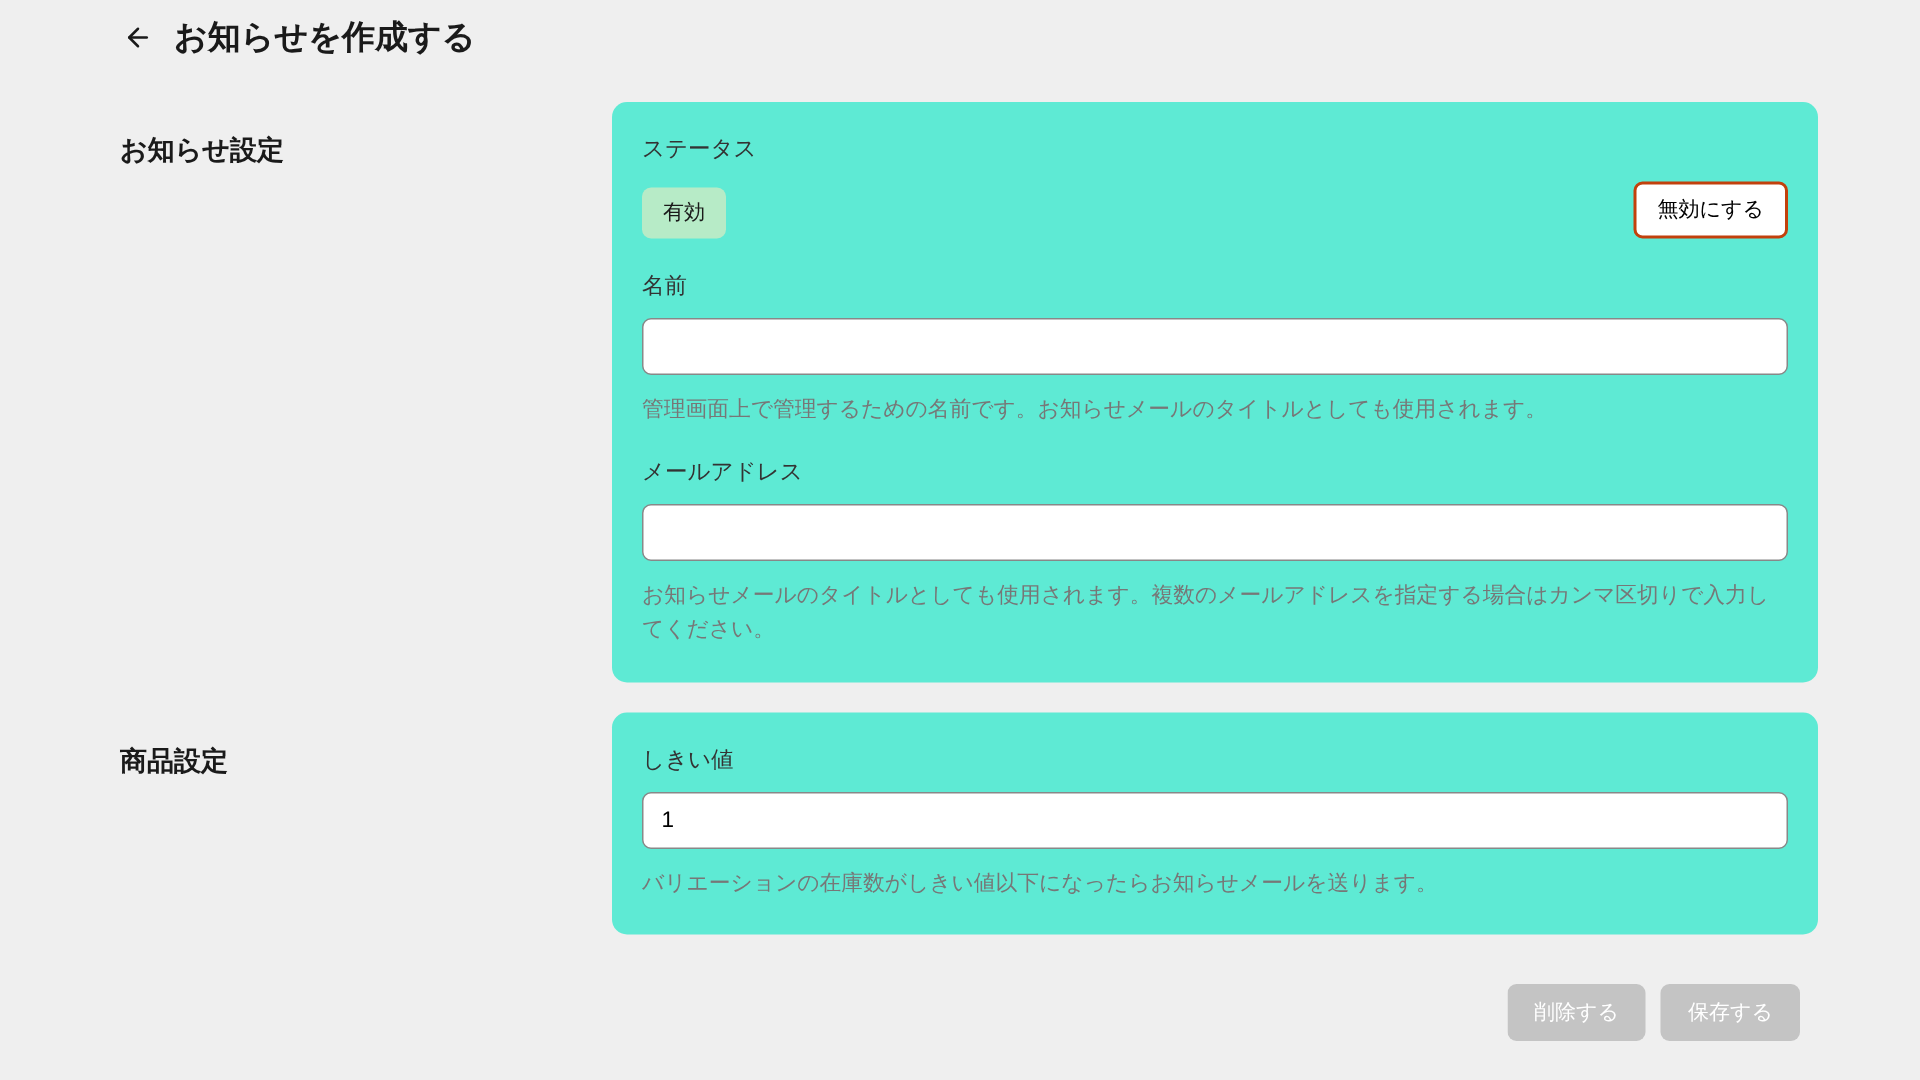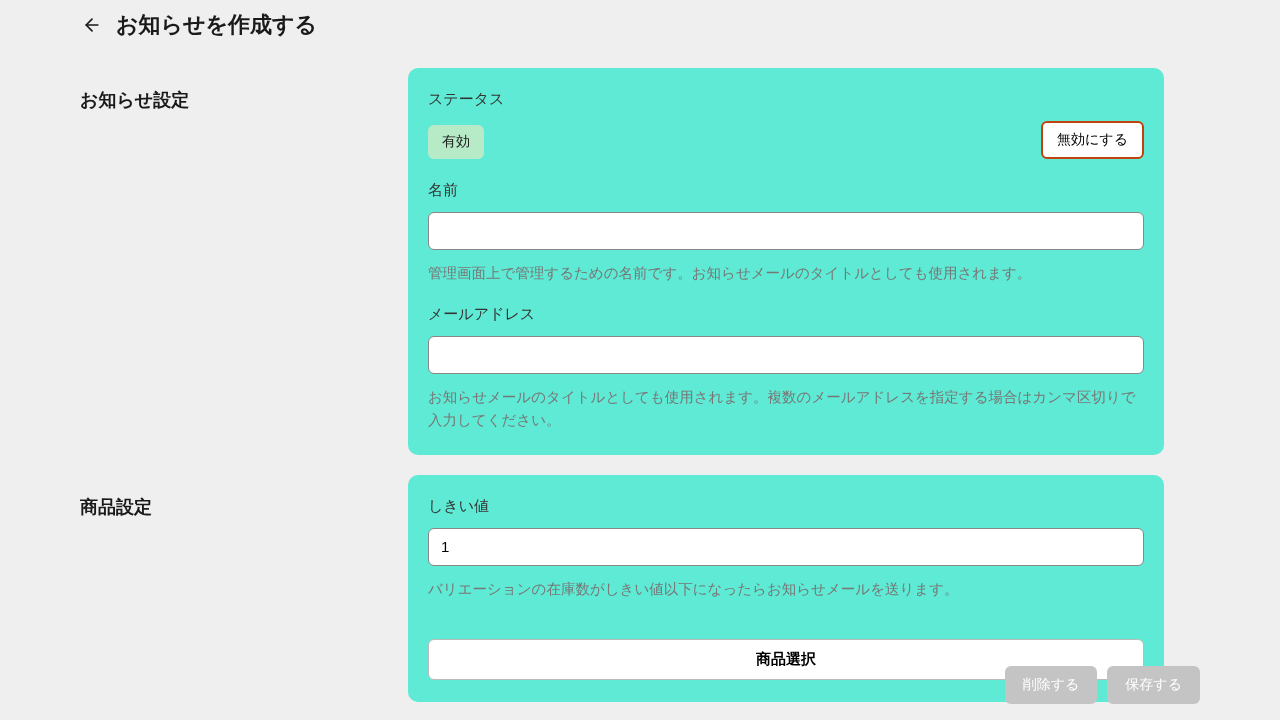--- a/index.html
+++ b/index.html
@@ -5,21 +5,21 @@
 * { box-sizing: border-box; margin: 0; padding: 0; }
 body {
   font-family: -apple-system, BlinkMacSystemFont, "Hiragino Sans", "Hiragino Kaku Gothic ProN", Meiryo, sans-serif;
   background: #efefef;
   width: 1280px;
   height: 720px;
   overflow: hidden;
   color: #1a1a1a;
 }
 .page {
-  padding: 10px 116px 0 80px;
+  padding: 10px 68px 0 80px;
 }
 .header {
   display: flex;
   align-items: center;
   gap: 12px;
   margin-bottom: 28px;
 }
 .back-arrow {
   width: 24px;
   height: 24px;
@@ -103,21 +103,21 @@
   border-radius: 6px;
   padding: 10px 14px;
   font-size: 15px;
   font-weight: 700;
   cursor: pointer;
   font-family: inherit;
   margin-top: 18px;
 }
 .footer {
   position: fixed;
-  bottom: 16px;
+  bottom: 26px;
   right: 80px;
   display: flex;
   gap: 10px;
 }
 .footer-btn {
   background: #c4c4c4;
   color: #fff;
   border: none;
   border-radius: 6px;
   padding: 10px 18px;
@@ -168,21 +168,20 @@
   <div class="content-row">
     <div class="section-label">商品設定</div>
     <div class="card">
 
       <div class="field-group">
         <div class="field-label">しきい値</div>
         <input type="text" class="text-input" value="1" style="">
         <div class="help-text">バリエーションの在庫数がしきい値以下になったらお知らせメールを送ります。</div>
       </div>
 
-      <button class="select-btn">商品選択</button>
 
     </div>
   </div>
 </div>
 
 <div class="footer">
   <button class="footer-btn">削除する</button>
   <button class="footer-btn">保存する</button>
 </div>
 

